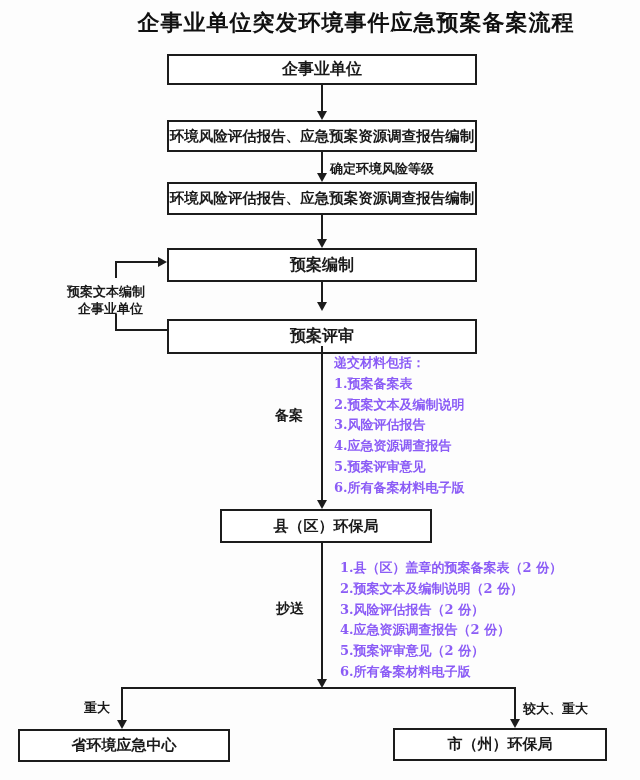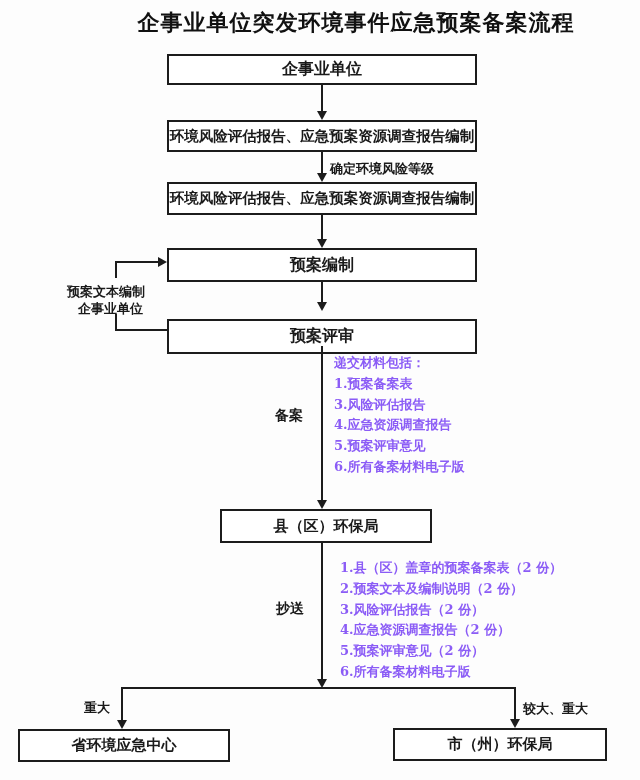--- a/index.html
+++ b/index.html
@@ -143,20 +143,21 @@
 
   <div class="lbl" style="left:276px;top:600px;font-size:14px;">抄送</div>
 
   <div class="lbl" style="left:84px;top:699px;">重大</div>
 
   <div class="lbl" style="left:523px;top:700px;">较大、重大</div>
 
   <div class="list" style="left:334px;top:353px;">
     <div class="li">递交材料包括：</div>
     <div class="li">1.预案备案表</div>
+    <div class="li">2.预案文本及编制说明</div>
     <div class="li">3.风险评估报告</div>
     <div class="li">4.应急资源调查报告</div>
     <div class="li">5.预案评审意见</div>
     <div class="li">6.所有备案材料电子版</div>
   </div>
 
   <div class="list" style="left:340px;top:558px;">
     <div class="li">1.县（区）盖章的预案备案表（2 份）</div>
     <div class="li">2.预案文本及编制说明（2 份）</div>
     <div class="li">3.风险评估报告（2 份）</div>

